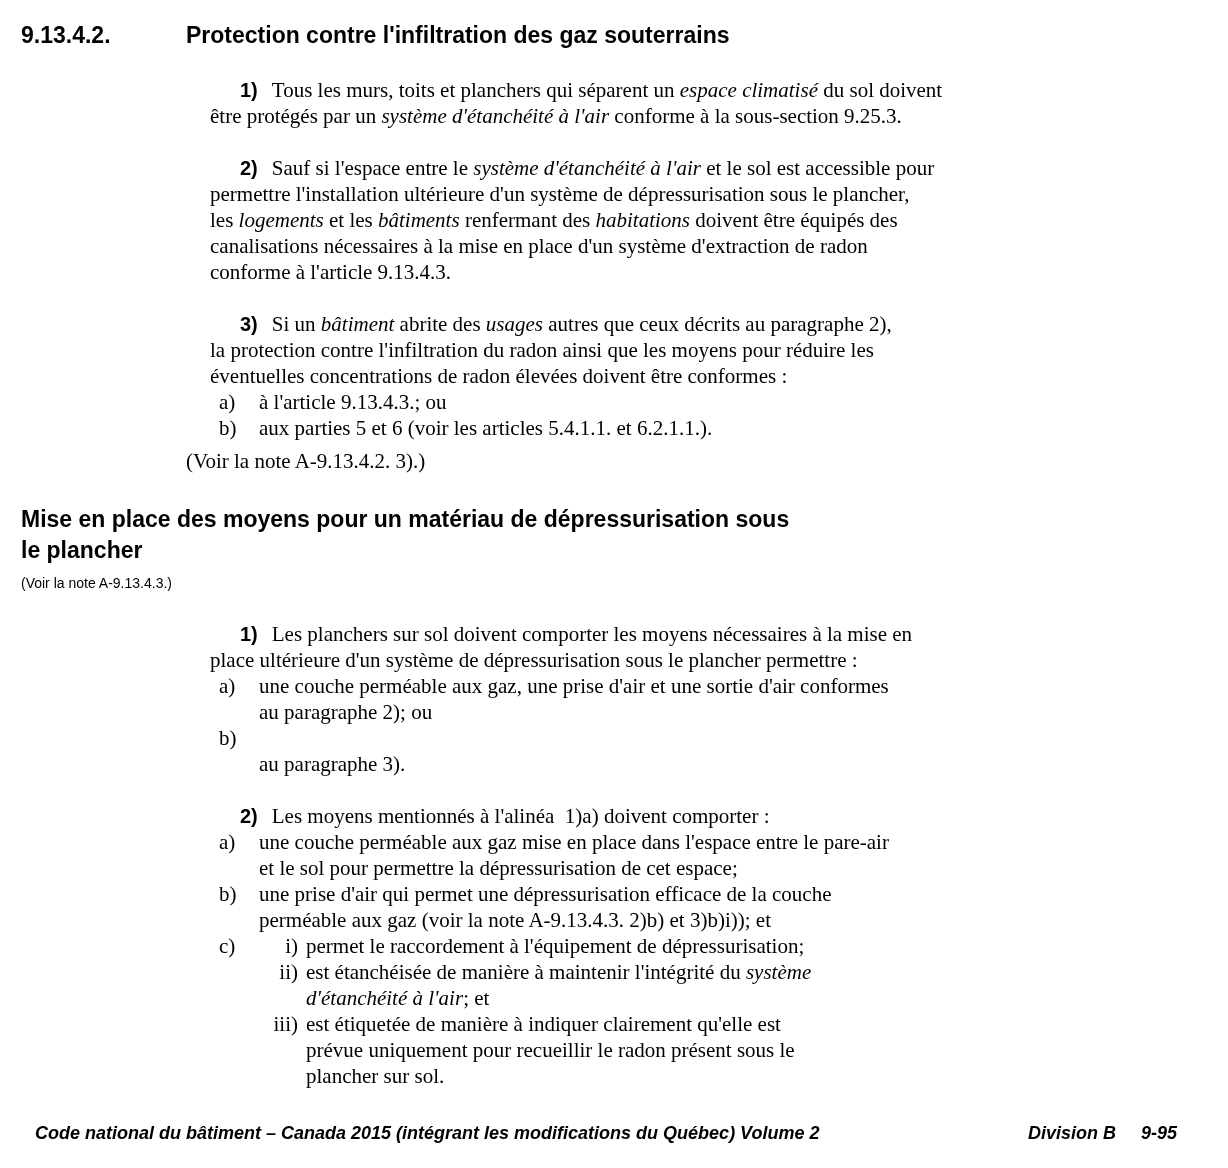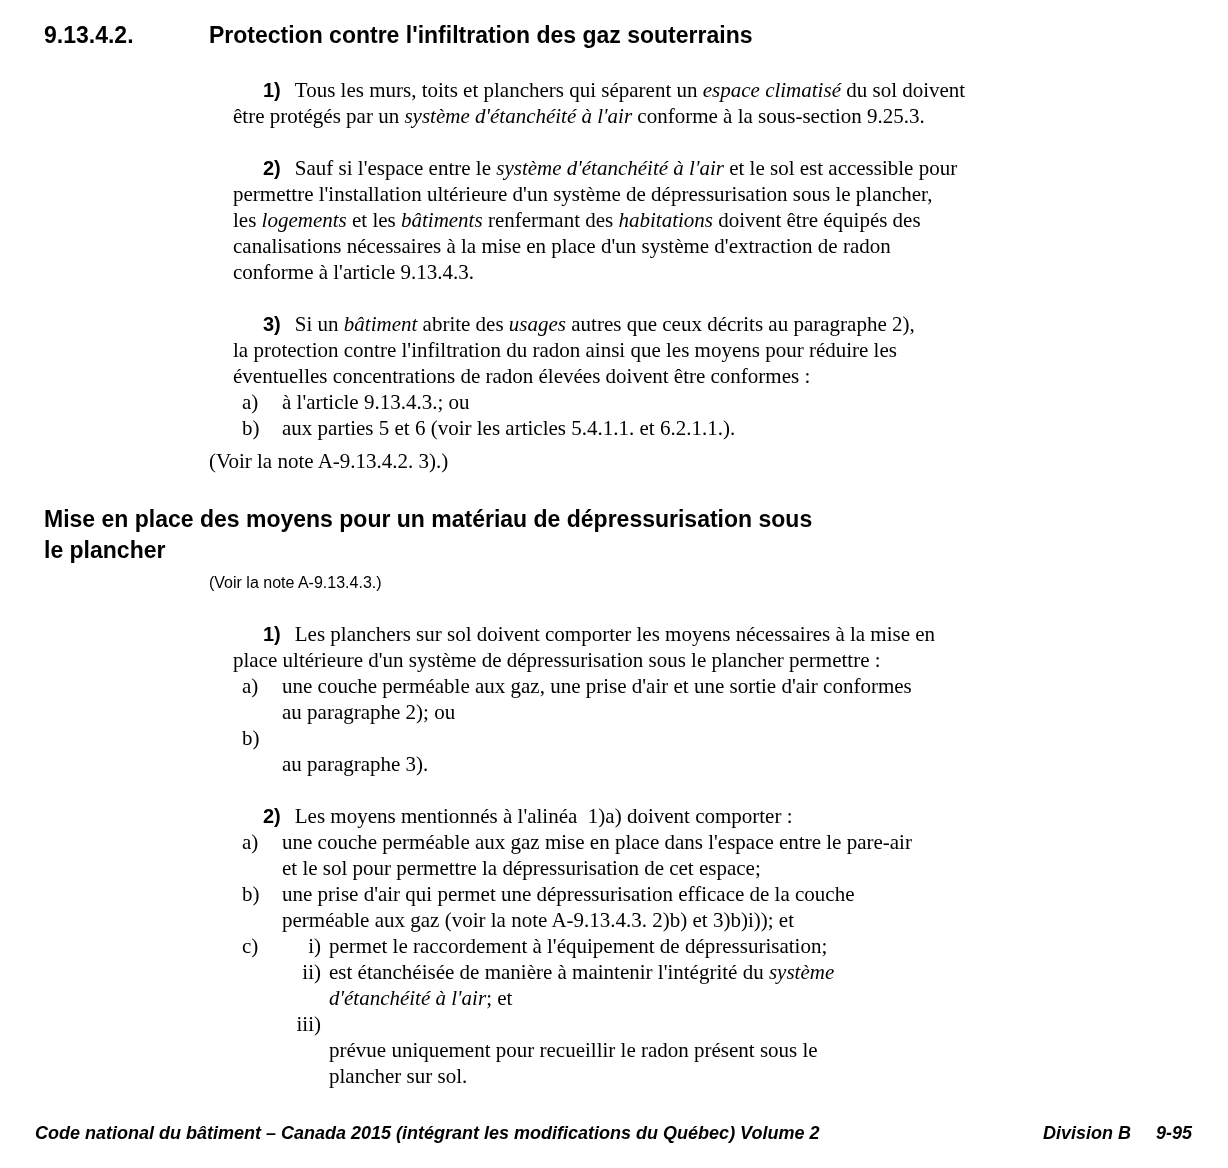--- a/index.html
+++ b/index.html
@@ -1,55 +1,55 @@
 <!DOCTYPE html>
 <html><head>
 <meta charset="utf-8">
 <style>
   html,body{margin:0;padding:0;background:#fff;}
   .page{
     position:relative;
     width:1228px;height:1168px;
     background:#ffffff;color:#000000;
     box-sizing:border-box;
-    padding:20px 0 0 44px;
+    padding:20px 0 0 21px;
     font-family:"Liberation Serif", serif;
     font-size:21px;line-height:26px;
     overflow:hidden;
   }
   .art{margin:0;}
   .art + .art{margin-top:30px;}
   .art-head{
     display:flex;
     font-family:"Liberation Sans", sans-serif;
     font-weight:bold;font-size:23px;line-height:31px;
   }
   .art-num{width:165px;flex:none;}
   .art-title{max-width:880px;}
   .art-note{
-    margin-left:165px;margin-top:5px;
+    margin-top:5px;
     font-family:"Liberation Sans", sans-serif;
-    font-size:16px;line-height:24px;
+    font-size:14px;line-height:24px;
   }
   .art-body{margin-left:165px;width:1000px;}
   .para{margin-top:26px;text-indent:30px;margin-left:24px;}
   .plain{margin-top:7px;}
   .lst{margin:0;}
   .li{position:relative;padding-left:73px;}
   .li > .mk{position:absolute;left:33px;top:0;}
   .li2{position:relative;padding-left:120px;}
   .li2 > .mk{position:absolute;left:78px;top:0;width:34px;text-align:right;}
   .it{font-style:italic;}
   .pnum{
     font-family:"Liberation Sans", sans-serif;
     font-weight:bold;font-size:20px;
     margin-right:14px;
   }
   .footer{
-    position:absolute;left:35px;right:36px;top:1122px;
+    position:absolute;left:35px;right:51px;top:1122px;
     display:flex;justify-content:space-between;align-items:baseline;
     font-family:"Liberation Sans", sans-serif;
     font-weight:bold;font-style:italic;font-size:18px;line-height:22px;
   }
   .f-right span + span{margin-left:20px;}
 </style>
 </head>
 <body>
 
 <div class="page">
@@ -81,21 +81,21 @@
             <div class="li"><span class="mk">a)</span><span><span>une couche perméable aux gaz, une prise d'air et une sortie d'air conformes</span><br><span>au paragraphe 2); ou</span></span></div>
             <div class="li"><span class="mk">b)</span><span><br><span>au paragraphe 3).</span></span></div>
           </div>
           <div class="para"><span class="pnum">2)</span><span>Les moyens mentionnés à l'alinéa &nbsp;1)a) doivent comporter :</span></div>
           <div class="lst">
             <div class="li"><span class="mk">a)</span><span><span>une couche perméable aux gaz mise en place dans l'espace entre le pare-air</span><br><span>et le sol pour permettre la dépressurisation de cet espace;</span></span></div>
             <div class="li"><span class="mk">b)</span><span><span>une prise d'air qui permet une dépressurisation efficace de la couche</span><br><span>perméable aux gaz (voir la note A-9.13.4.3. 2)b) et 3)b)i)); et</span></span></div>
             <div class="li"><span class="mk">c)</span></div>
             <div class="li2"><span class="mk">i)</span><span><span>permet le raccordement à l'équipement de dépressurisation;</span></span></div>
             <div class="li2"><span class="mk">ii)</span><span><span>est étanchéisée de manière à maintenir l'intégrité du </span><span class="it">système</span><br><span class="it">d'étanchéité à l'air</span><span>; et</span></span></div>
-            <div class="li2"><span class="mk">iii)</span><span><br><span>prévue uniquement pour recueillir le radon présent sous le</span><br><span>plancher sur sol.</span></span></div>
+            <div class="li2"><span class="mk">iii)</span><span><span>est étiquetée de manière à indiquer clairement qu'elle est</span><br><span>prévue uniquement pour recueillir le radon présent sous le</span><br><span>plancher sur sol.</span></span></div>
           </div>
         </div>
       </div>
     </div>
 
   <div class="footer">
     <div class="f-left">Code national du bâtiment – Canada 2015 (intégrant les modifications du Québec) Volume 2</div>
     <div class="f-right">
       <span>Division B</span>
       <span>9-95</span>

